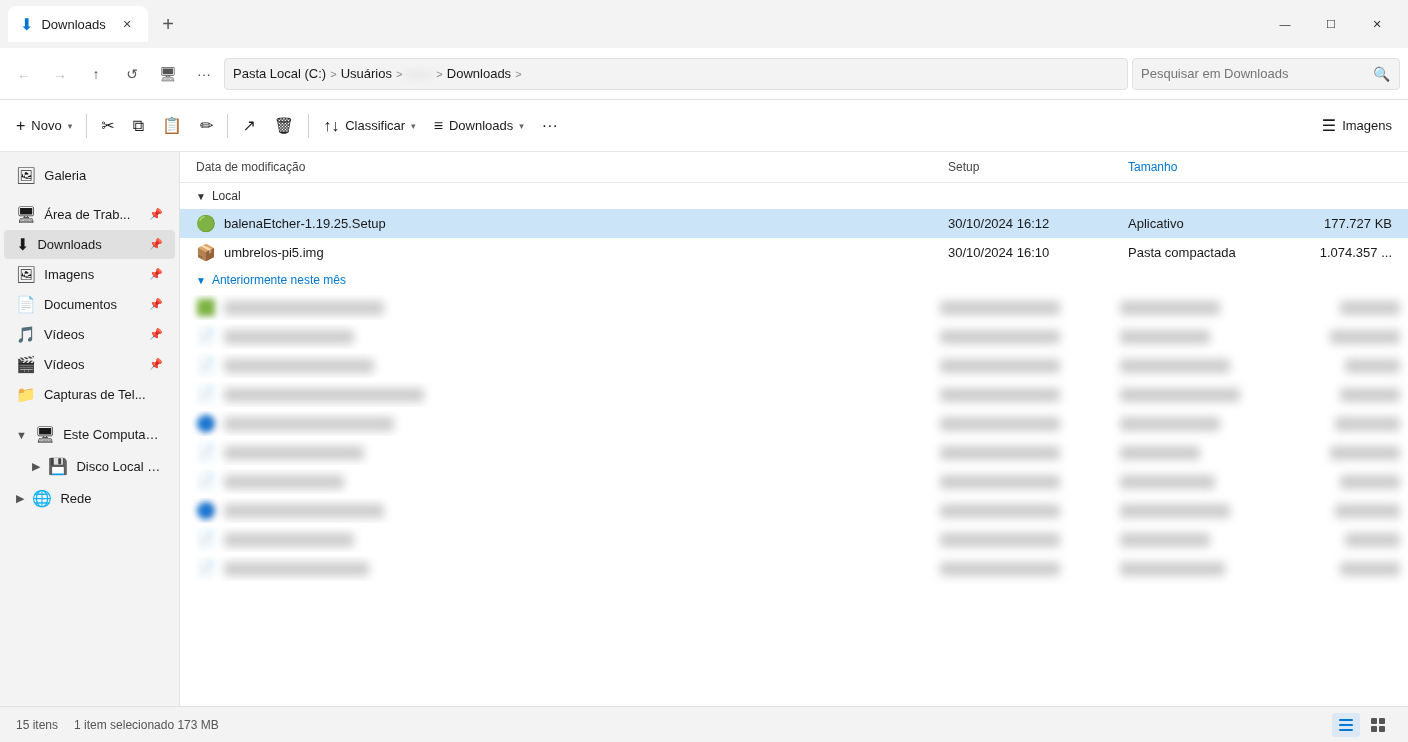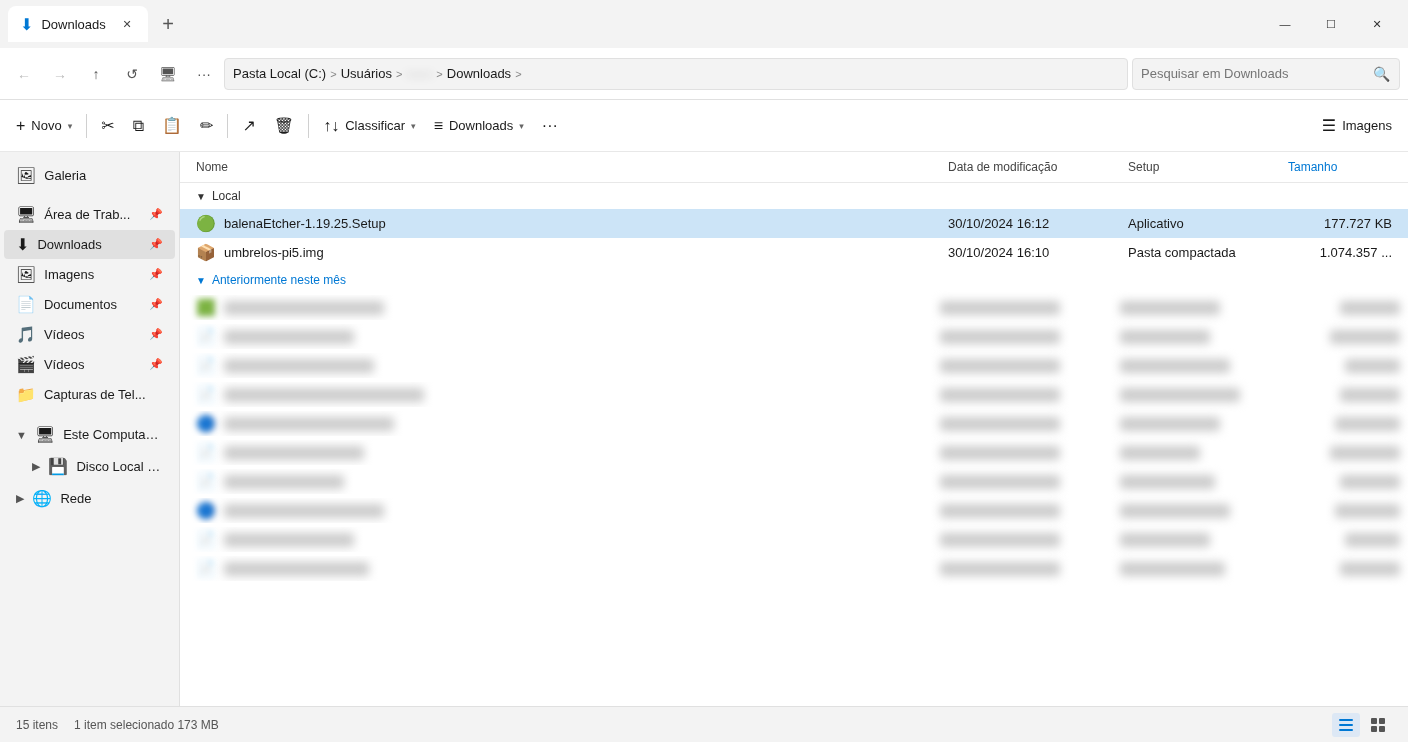--- a/index.html
+++ b/index.html
@@ -433,21 +433,20 @@
     <div class="sidebar-section">
       <span class="arrow">▶</span>
       <span class="sidebar-icon">🌐</span>
       <span class="sidebar-label">Rede</span>
     </div>
   </div>
 
   <div class="file-list">
 
     <div class="file-list-header">
-      <div class="col-header">Nome</div>
       <div class="col-header">Data de modificação</div>
       <div class="col-header">Setup</div>
       <div class="col-header col-tamanho">Tamanho</div>
     </div>
 
     <div class="section-label-row today-section">
       <span class="arrow">▼</span>
       <span>Local</span>
     </div>
 

